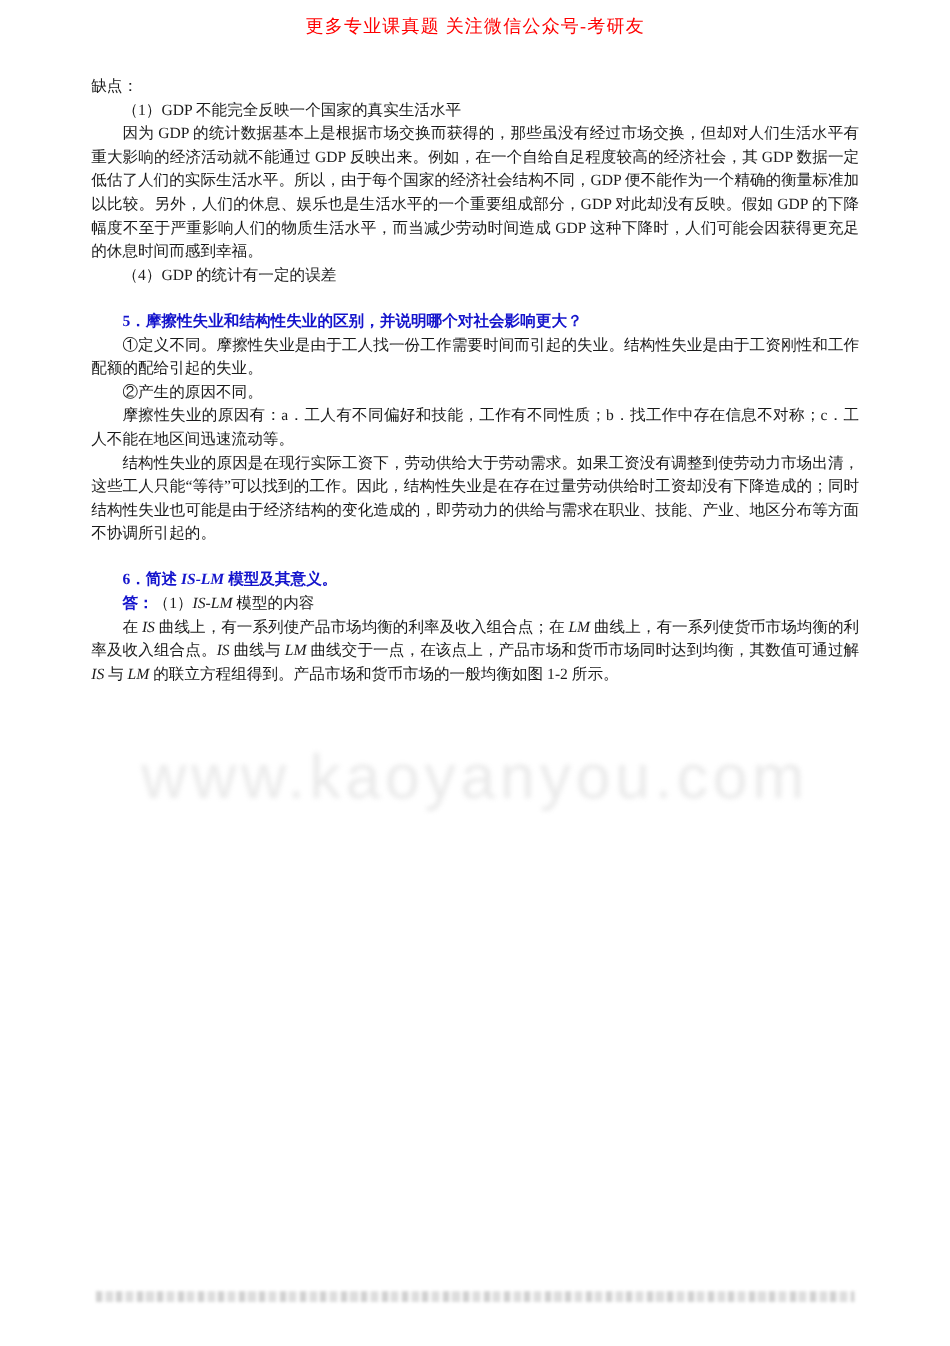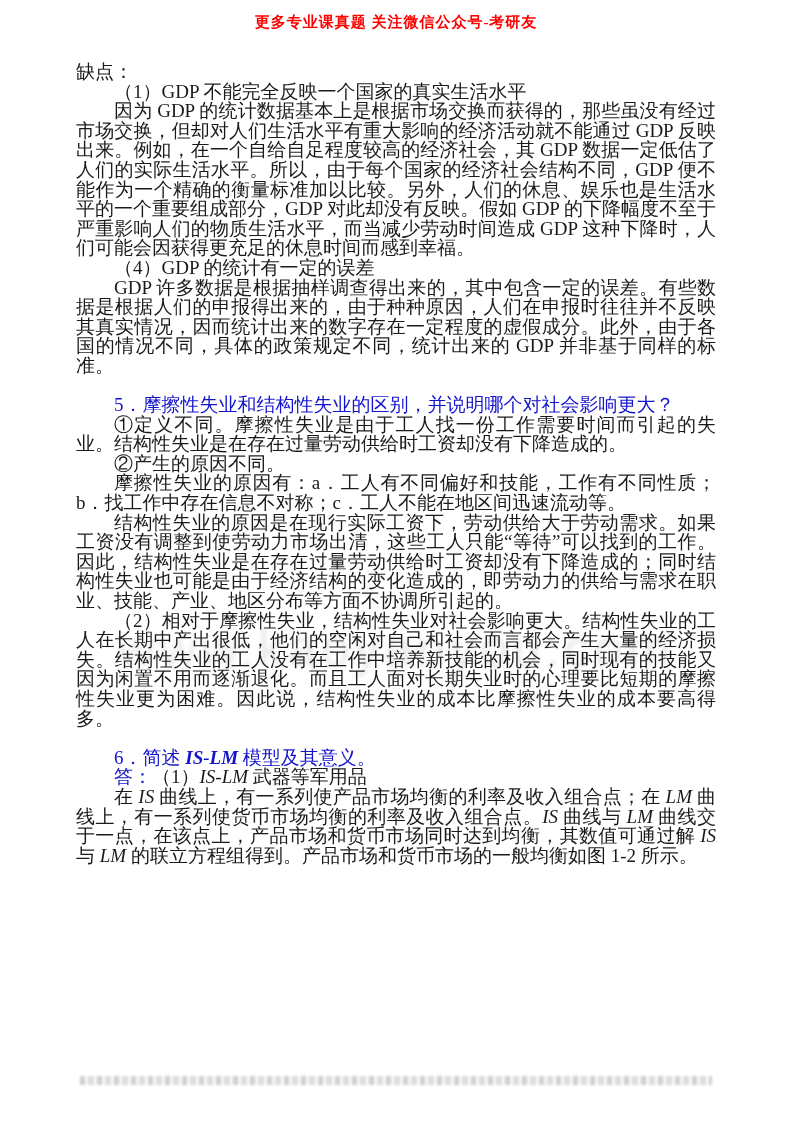--- a/index.html
+++ b/index.html
@@ -16,45 +16,45 @@
     font-family: "Liberation Serif", "DejaVu Serif", serif;
     color: #1a1a1a;
   }
   .header {
     position: absolute;
     top: 13px;
     left: 0;
     right: 0;
     text-align: center;
     font-size: 15px;
-    font-weight: bold;
+    font-weight: normal;
     color: var(--red, #ff0000);
     letter-spacing: 1px;
     z-index: 3;
   }
   .doc-body {
     position: absolute;
     top: 62px;
     left: 76px;
     width: 640px;
     z-index: 2;
-    font-size: 19px;
+    font-size: 13px;
     line-height: 19.6px;
     text-align: justify;
   }
   .doc-body p {
     margin: 0;
   }
   .doc-body p.indent {
     text-indent: 2em;
   }
   .doc-body p.space-before {
     margin-top: 19.6px;
   }
-  .s-b  { color: var(--blue, #1414cc); font-weight: normal; }
+  .s-b  { color: var(--blue, #1414cc); font-weight: bold; }
   .s-bi { color: var(--blue, #1414cc); font-weight: bold; font-style: italic; }
   .s-i  { font-style: italic; }
   .watermark {
     position: absolute;
     top: 618px;
     left: 50%;
     transform: translateX(-50%);
     z-index: 1;
     font-size: 52px;
     letter-spacing: 4px;
@@ -88,26 +88,24 @@
 <div class="page">
   <div class="header">更多专业课真题 关注微信公众号-考研友</div>
 
   <div class="watermark">www.kaoyanyou.com</div>
 
   <div class="doc-body" id="doc-body">
       <p class=""><span>缺点：</span></p>
       <p class="indent"><span>（1）GDP 不能完全反映一个国家的真实生活水平</span></p>
       <p class="indent"><span>因为 GDP 的统计数据基本上是根据市场交换而获得的，那些虽没有经过市场交换，但却对人们生活水平有重大影响的经济活动就不能通过 GDP 反映出来。例如，在一个自给自足程度较高的经济社会，其 GDP 数据一定低估了人们的实际生活水平。所以，由于每个国家的经济社会结构不同，GDP 便不能作为一个精确的衡量标准加以比较。另外，人们的休息、娱乐也是生活水平的一个重要组成部分，GDP 对此却没有反映。假如 GDP 的下降幅度不至于严重影响人们的物质生活水平，而当减少劳动时间造成 GDP 这种下降时，人们可能会因获得更充足的休息时间而感到幸福。</span></p>
       <p class="indent"><span>（4）GDP 的统计有一定的误差</span></p>
-      <p class="indent"><span>GDP 许多数据是根据抽样调查得出来的，其中包含一定的误差。有些数据是根据人们的申报得出来的，由于种种原因，人们在申报时往往并不反映其真实情况，因而统计出来的数字存在一定程度的虚假成分。此外，由于各国的情况不同，具体的政策规定不同，统计出来的 GDP 并非基于同样的标准。</span></p>
       <p class="indent space-before"><span class="s-b">5．摩擦性失业和结构性失业的区别，并说明哪个对社会影响更大？</span></p>
-      <p class="indent"><span>①定义不同。摩擦性失业是由于工人找一份工作需要时间而引起的失业。结构性失业是在存在过量劳动供给时工资却没有下降造成的。</span></p>
+      <p class="indent"><span>①定义不同。摩擦性失业是由于工人找一份工作需要时间而引起的失业。结构性失业是由于工资刚性和工作配额的配给引起的失业。</span></p>
       <p class="indent"><span>②产生的原因不同。</span></p>
       <p class="indent"><span>摩擦性失业的原因有：a．工人有不同偏好和技能，工作有不同性质；b．找工作中存在信息不对称；c．工人不能在地区间迅速流动等。</span></p>
       <p class="indent"><span>结构性失业的原因是在现行实际工资下，劳动供给大于劳动需求。如果工资没有调整到使劳动力市场出清，这些工人只能“等待”可以找到的工作。因此，结构性失业是在存在过量劳动供给时工资却没有下降造成的；同时结构性失业也可能是由于经济结构的变化造成的，即劳动力的供给与需求在职业、技能、产业、地区分布等方面不协调所引起的。</span></p>
-      <p class="indent"><span>（2）相对于摩擦性失业，结构性失业对社会影响更大。结构性失业的工人在长期中产出很低，他们的空闲对自己和社会而言都会产生大量的经济损失。结构性失业的工人没有在工作中培养新技能的机会，同时现有的技能又因为闲置不用而逐渐退化。而且工人面对长期失业时的心理要比短期的摩擦性失业更为困难。因此说，结构性失业的成本比摩擦性失业的成本要高得多。</span></p>
       <p class="indent space-before"><span class="s-b">6．简述 </span><span class="s-bi">IS-LM</span><span class="s-b"> 模型及其意义。</span></p>
-      <p class="indent"><span class="s-b">答：</span><span>（1）</span><span class="s-i">IS-LM</span><span> 武器等军用品</span></p>
+      <p class="indent"><span class="s-b">答：</span><span>（1）</span><span class="s-i">IS-LM</span><span> 模型的内容</span></p>
       <p class="indent"><span>在 </span><span class="s-i">IS</span><span> 曲线上，有一系列使产品市场均衡的利率及收入组合点；在 </span><span class="s-i">LM</span><span> 曲线上，有一系列使货币市场均衡的利率及收入组合点。</span><span class="s-i">IS</span><span> 曲线与 </span><span class="s-i">LM</span><span> 曲线交于一点，在该点上，产品市场和货币市场同时达到均衡，其数值可通过解 </span><span class="s-i">IS</span><span> 与 </span><span class="s-i">LM</span><span> 的联立方程组得到。产品市场和货币市场的一般均衡如图 1-2 所示。</span></p>
     </div>
 
   <div class="footer-blur"></div>
 </div>
 
 </body></html>

